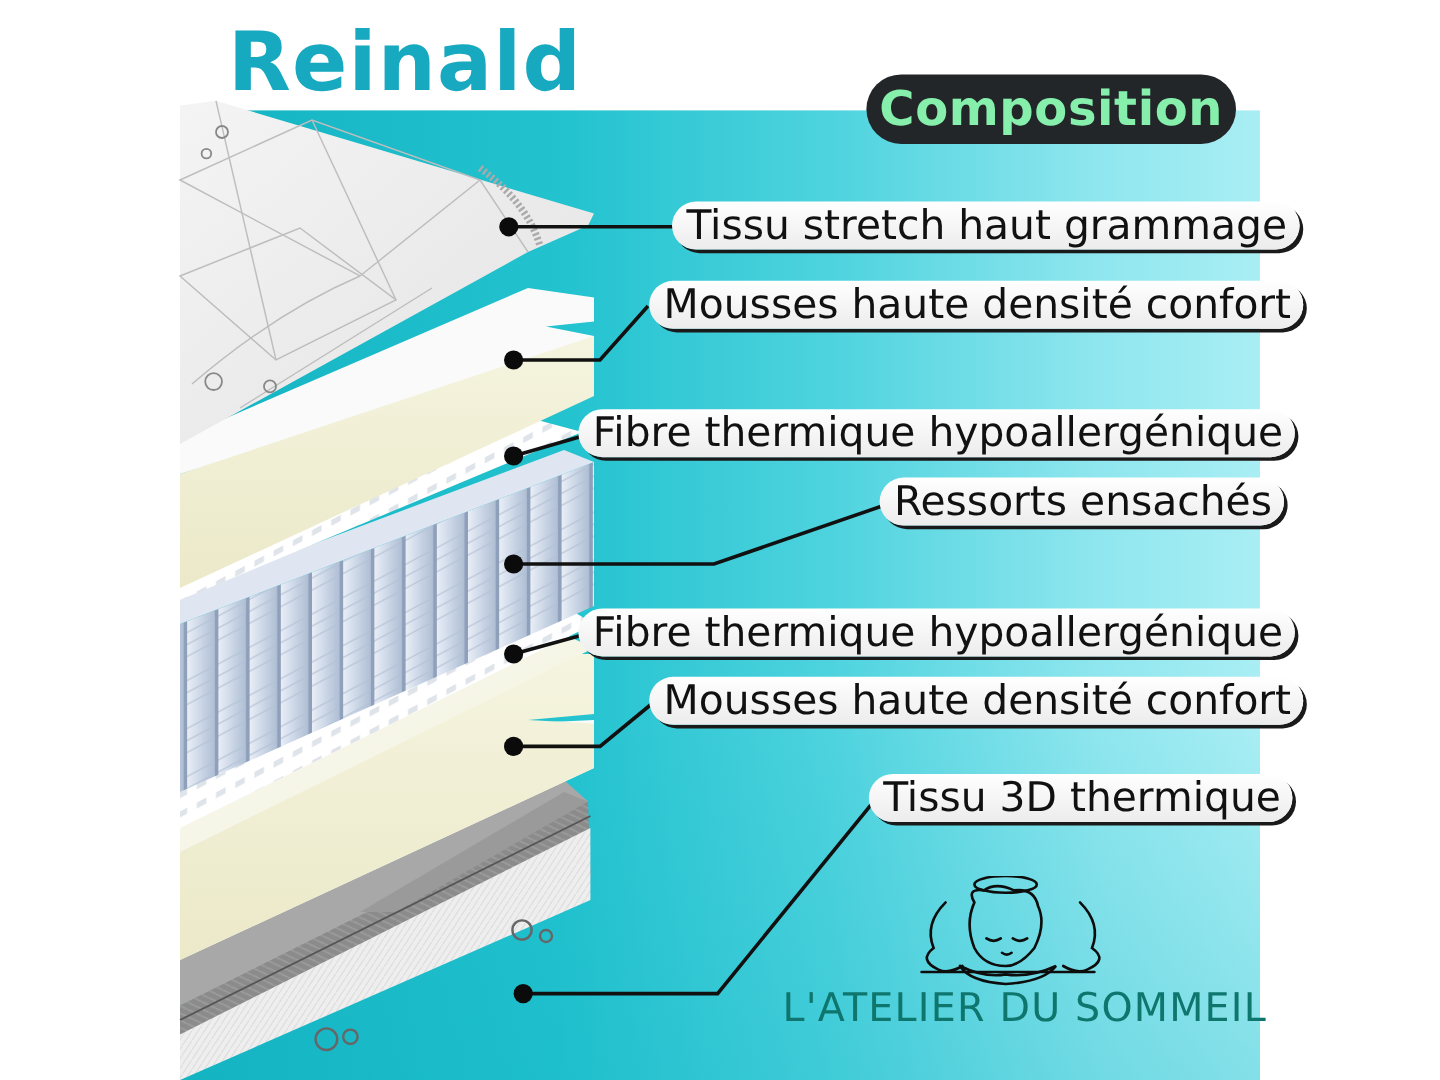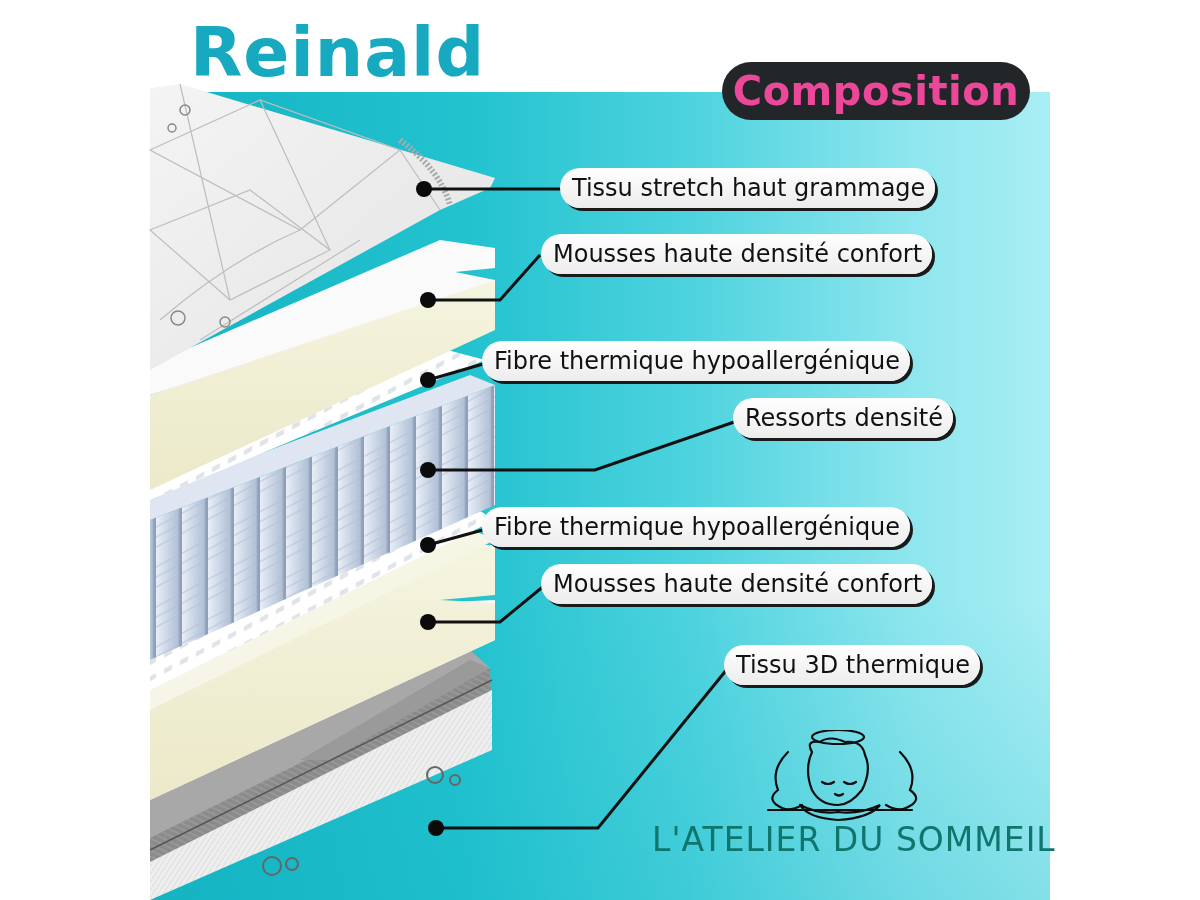--- a/index.html
+++ b/index.html
@@ -17,32 +17,32 @@
       background: linear-gradient(90deg, #14b3c2 0%, #22c2cf 35%, #4dd3de 60%, #8fe6ee 85%, #a9eef4 100%);
       overflow: hidden;
     }
     .panel::after {
       content: ""; position: absolute; left: 0; right: 0; bottom: 0; height: 300px;
       background: linear-gradient(180deg, rgba(255,255,255,0) 0%, rgba(18,180,196,0.25) 100%);
     }
 
     .badge {
       position: absolute; left: 722px; top: 62px; width: 308px; height: 58px;
-      background: #222629; color: #ec4899; border-radius: 29px;
+      background: #222629; color: #86efac; border-radius: 29px;
       font-size: 40px; font-weight: bold; text-align: center; line-height: 58px;
       letter-spacing: 0.5px; z-index: 5;
     }
 
     svg.art { position: absolute; left: 0; top: 0; width: 1200px; height: 900px; z-index: 2; }
 
     .pill {
       position: absolute; height: 40px; padding: 0 10px 0 12px;
       background: linear-gradient(180deg, #ffffff 0%, #ececec 100%);
       color: #111111; border-radius: 20px;
-      font-size: 24px; line-height: 40px; white-space: nowrap;
+      font-size: 34px; line-height: 40px; white-space: nowrap;
       box-shadow: 3px 3px 0 #1a1a1a;
       z-index: 6;
     }
 
     .logo { position: absolute; left: 640px; top: 730px; width: 400px; height: 130px; z-index: 6; }
     .logo-text {
       position: absolute; left: 652px; top: 820px;
       font-size: 33px; color: #0f766e; letter-spacing: 1px; z-index: 6; white-space: nowrap;
     }
   </style>
@@ -166,21 +166,21 @@
     <circle cx="428" cy="470" r="8"></circle>
     <circle cx="428" cy="545" r="8"></circle>
     <circle cx="428" cy="622" r="8"></circle>
     <circle cx="436" cy="828" r="8"></circle>
   </g>
 </svg>
 
 <div class="pill" style="left:560px; top:168px;">Tissu stretch haut grammage</div>
 <div class="pill" style="left:541px; top:234px;">Mousses haute densité confort</div>
 <div class="pill" style="left:482px; top:341px;">Fibre thermique hypoallergénique</div>
-<div class="pill" style="left:733px; top:398px;">Ressorts densité</div>
+<div class="pill" style="left:733px; top:398px;">Ressorts ensachés</div>
 <div class="pill" style="left:482px; top:507px;">Fibre thermique hypoallergénique</div>
 <div class="pill" style="left:541px; top:564px;">Mousses haute densité confort</div>
 <div class="pill" style="left:724px; top:645px;">Tissu 3D thermique</div>
 
 <svg class="logo" viewBox="640 730 400 130">
   <g stroke="#0d0d0d" stroke-width="2.2" fill="none" stroke-linecap="round">
     <ellipse cx="838" cy="737" rx="26" ry="7"></ellipse>
     <path d="M788,752 Q770,770 778,790 Q765,800 782,808 Q790,812 802,805"></path>
     <path d="M900,752 Q918,770 910,790 Q924,800 906,808 Q898,812 886,805"></path>
     <path d="M812,752 Q805,740 820,742 Q830,735 845,742 Q862,740 865,755 Q872,770 862,790 Q850,805 838,805 Q820,805 812,790 Q804,770 812,752"></path>

